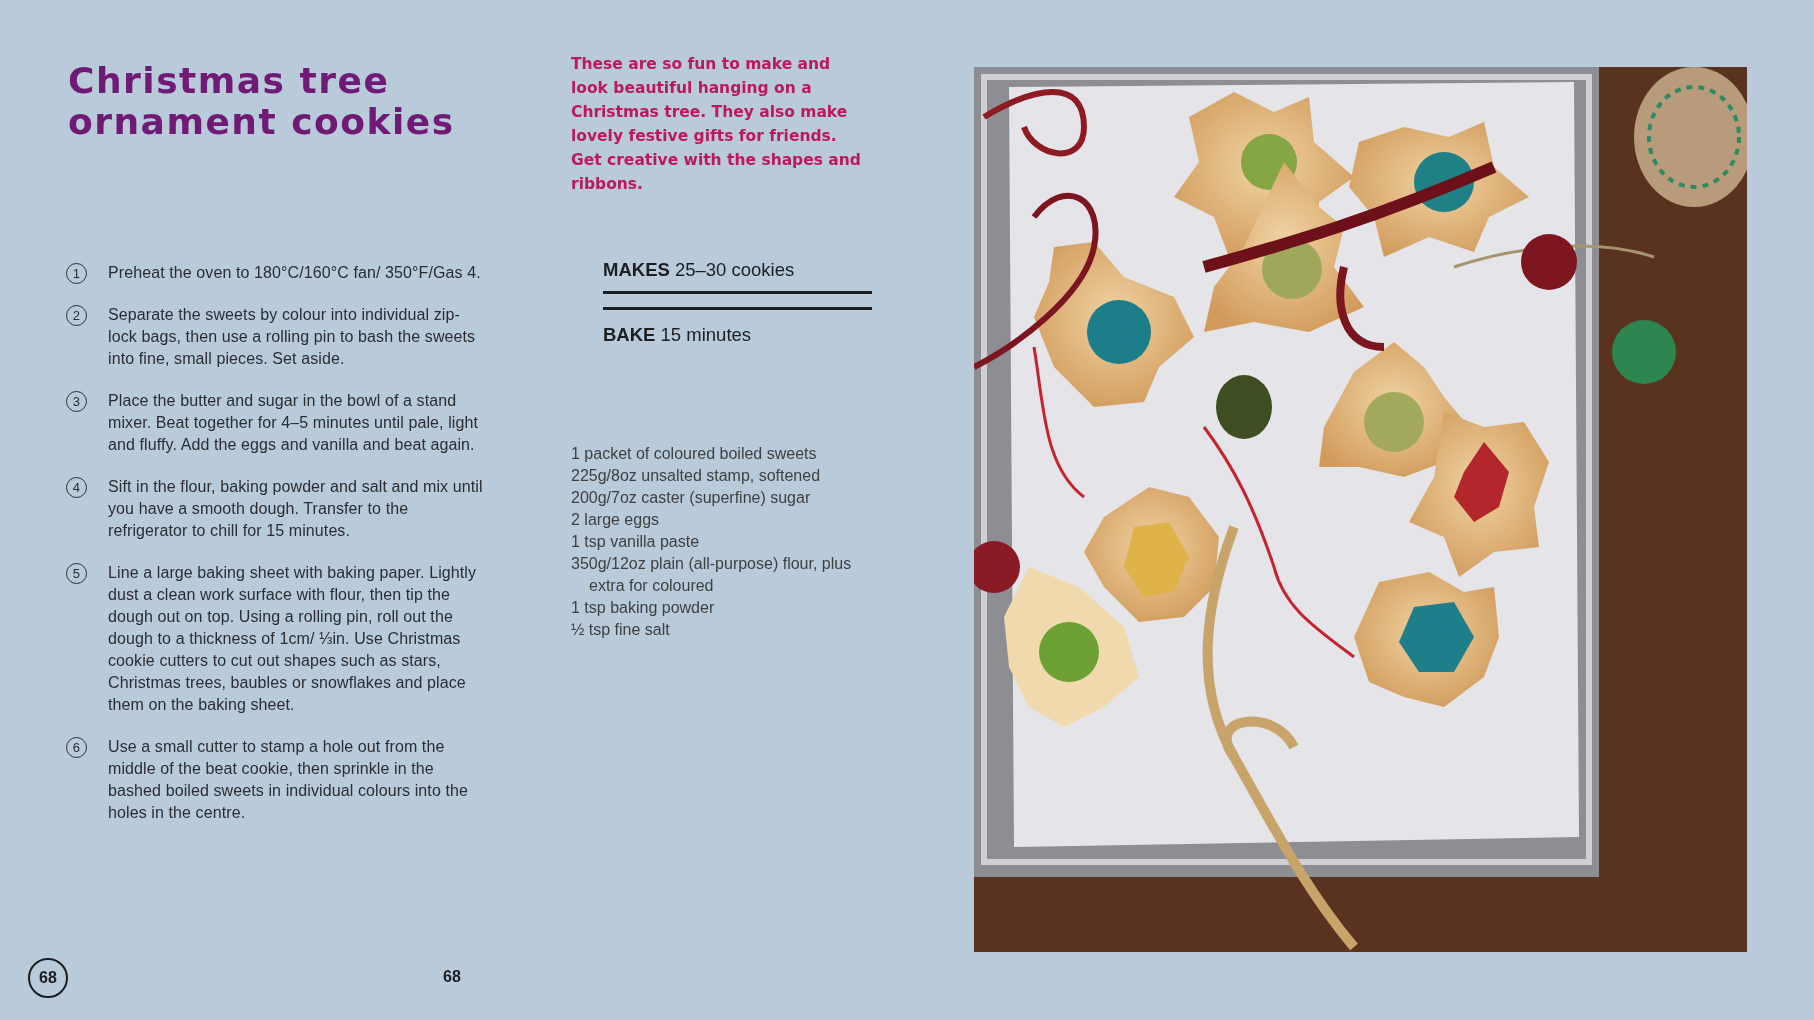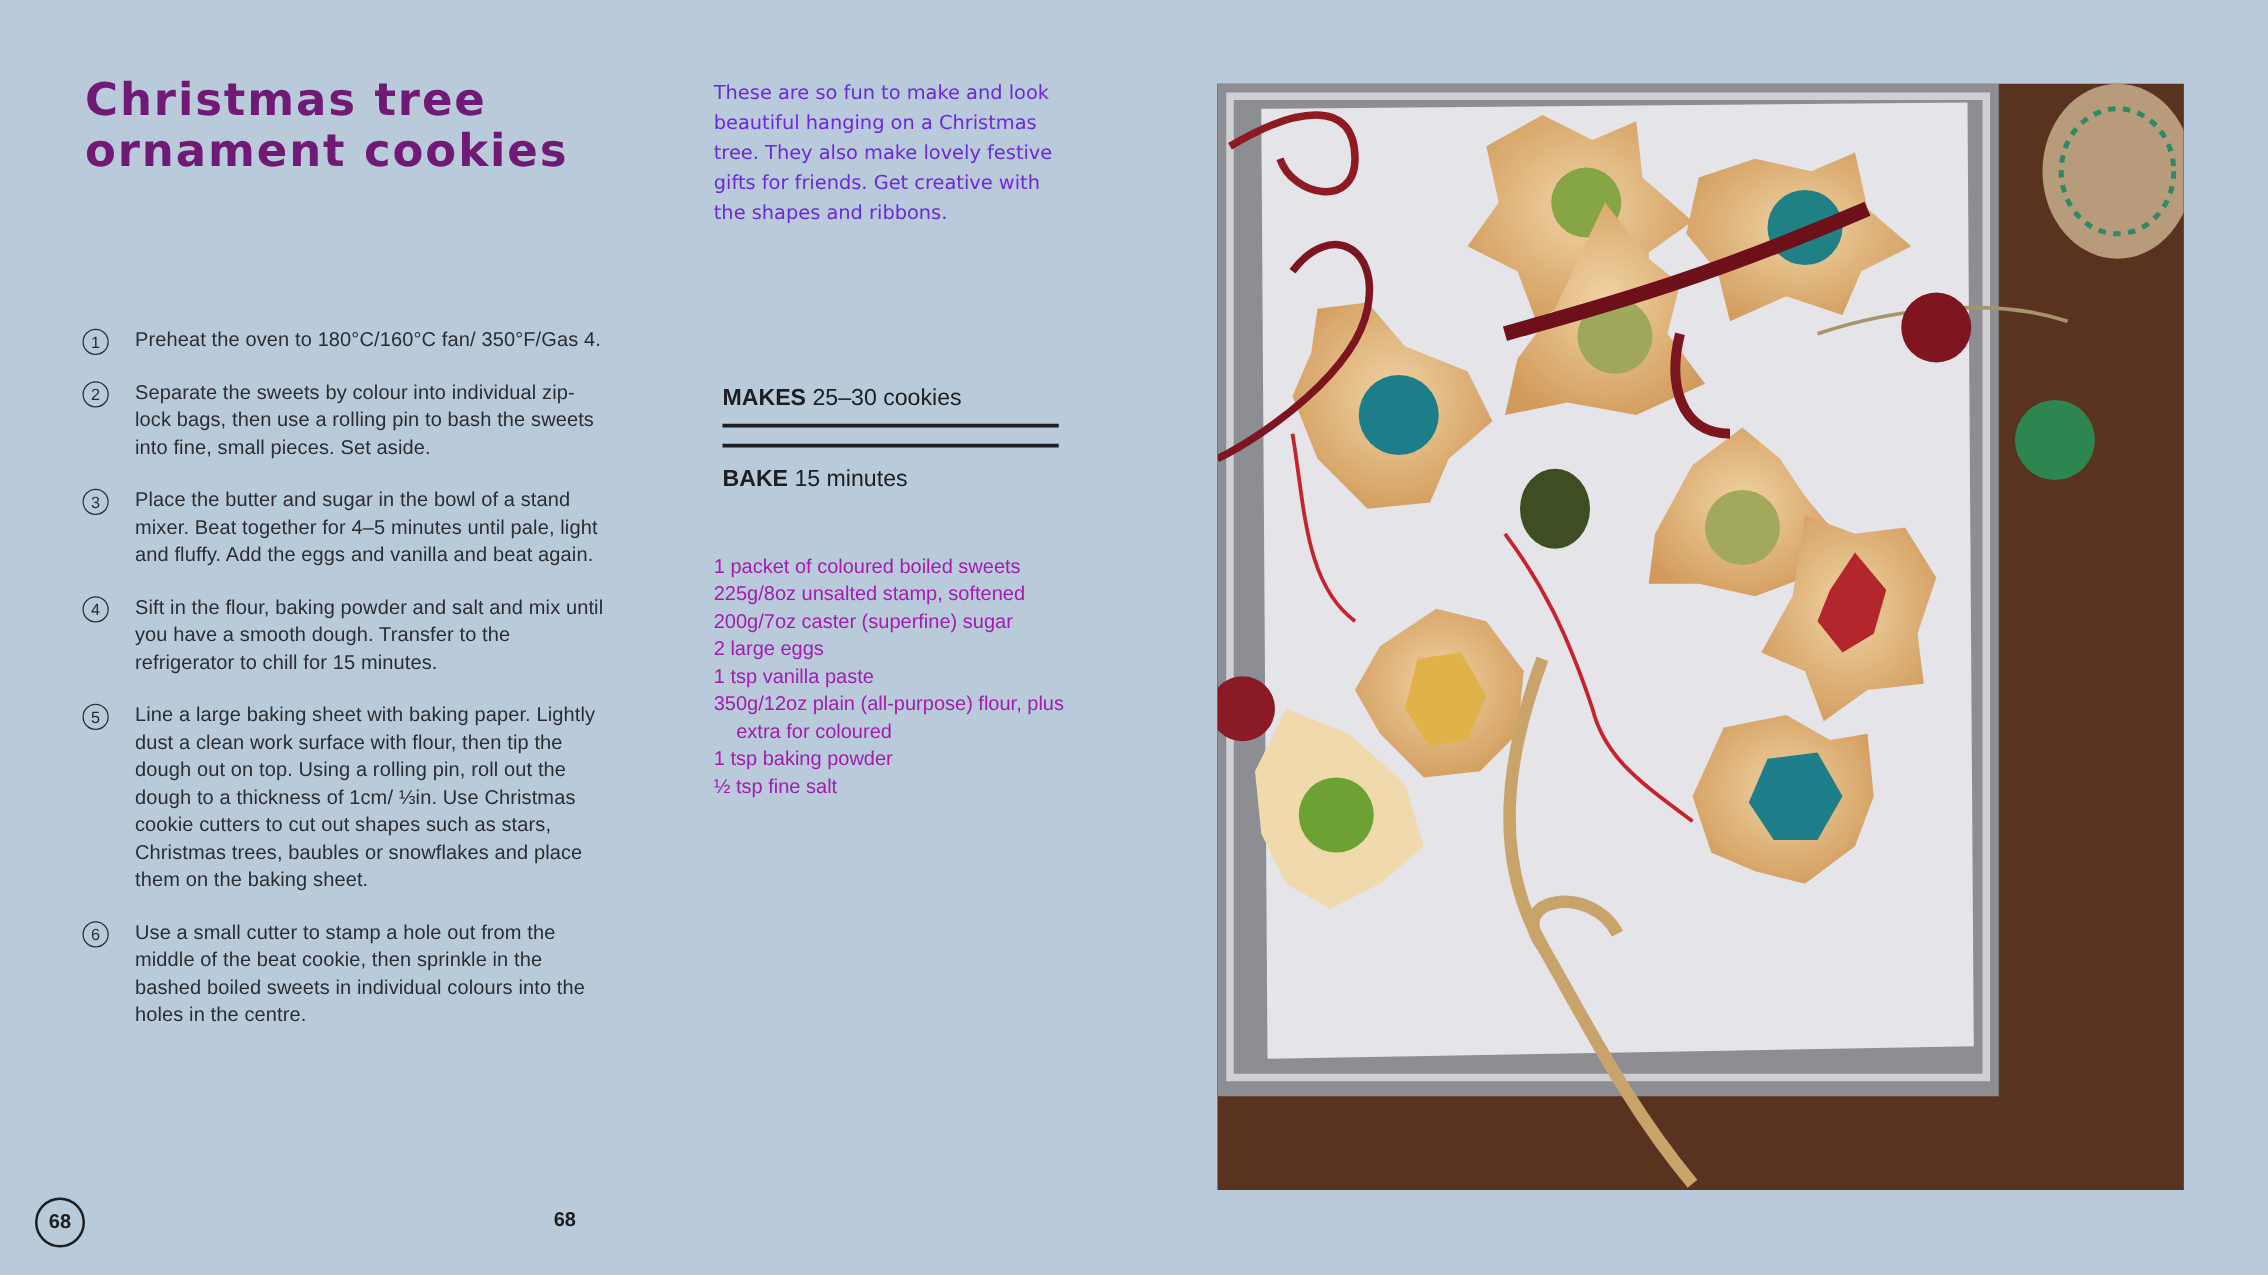--- a/index.html
+++ b/index.html
@@ -12,29 +12,29 @@
     position:absolute; left:68px; top:60px; margin:0;
     font-family:"DejaVu Sans", sans-serif; font-weight:bold;
     font-size:36px; line-height:41px; letter-spacing:1.5px; color:#701a75;
   }
   .steps { position:absolute; left:66px; top:262px; width:420px; }
   .step { position:relative; padding-left:42px; margin-bottom:20px;
     font-size:16px; line-height:22px; color:#2b2d33; letter-spacing:0.1px; }
   .step-num { position:absolute; left:0; top:1px; width:19px; height:19px;
     border:1.5px solid #2b2d33; border-radius:50%; font-size:13px; line-height:19px;
     text-align:center; }
-  .intro { position:absolute; left:571px; top:62px; width:290px;
-    font-family:"DejaVu Sans", sans-serif; font-weight:normal; font-size:15.5px;
-    line-height:24px; color:#6d28d9; margin:0; }
-  .meta { position:absolute; left:578px; top:258px; width:269px;margin-top:48px; }
+  .intro { position:absolute; left:571px; top:52px; width:290px;
+    font-family:"DejaVu Sans", sans-serif; font-weight:bold; font-size:15.5px;
+    line-height:24px; color:#be185d; margin:0; }
+  .meta { position:absolute; left:603px; top:258px; width:269px; }
   .meta-row { font-size:18.5px; line-height:24px; color:#1d1e22; padding-bottom:9px; }
   .meta-row b { font-weight:bold; }
   .rule { height:3px; background:#1d1e22; margin:0 0 13px 0; }
   .ingredients { position:absolute; left:571px; top:443px; width:300px; margin:0; padding:0; list-style:none; }
-  .ingredients li { font-size:16px; line-height:22px; color:#a21caf; padding-left:18px; text-indent:-18px; }
+  .ingredients li { font-size:16px; line-height:22px; color:#404040; padding-left:18px; text-indent:-18px; }
   .page-circle { position:absolute; left:28px; top:958px; width:36px; height:36px;
     border:2px solid #1d1e22; border-radius:50%; text-align:center; line-height:36px;
     font-weight:bold; font-size:16px; }
   .page-center { position:absolute; left:443px; top:968px; font-size:16px; font-weight:bold; }
   .photo { position:absolute; left:974px; top:67px; width:773px; height:885px; overflow:hidden;
     background:#5a3320; }
   .photo svg { display:block; }
 </style>
 </head>
 <body>

